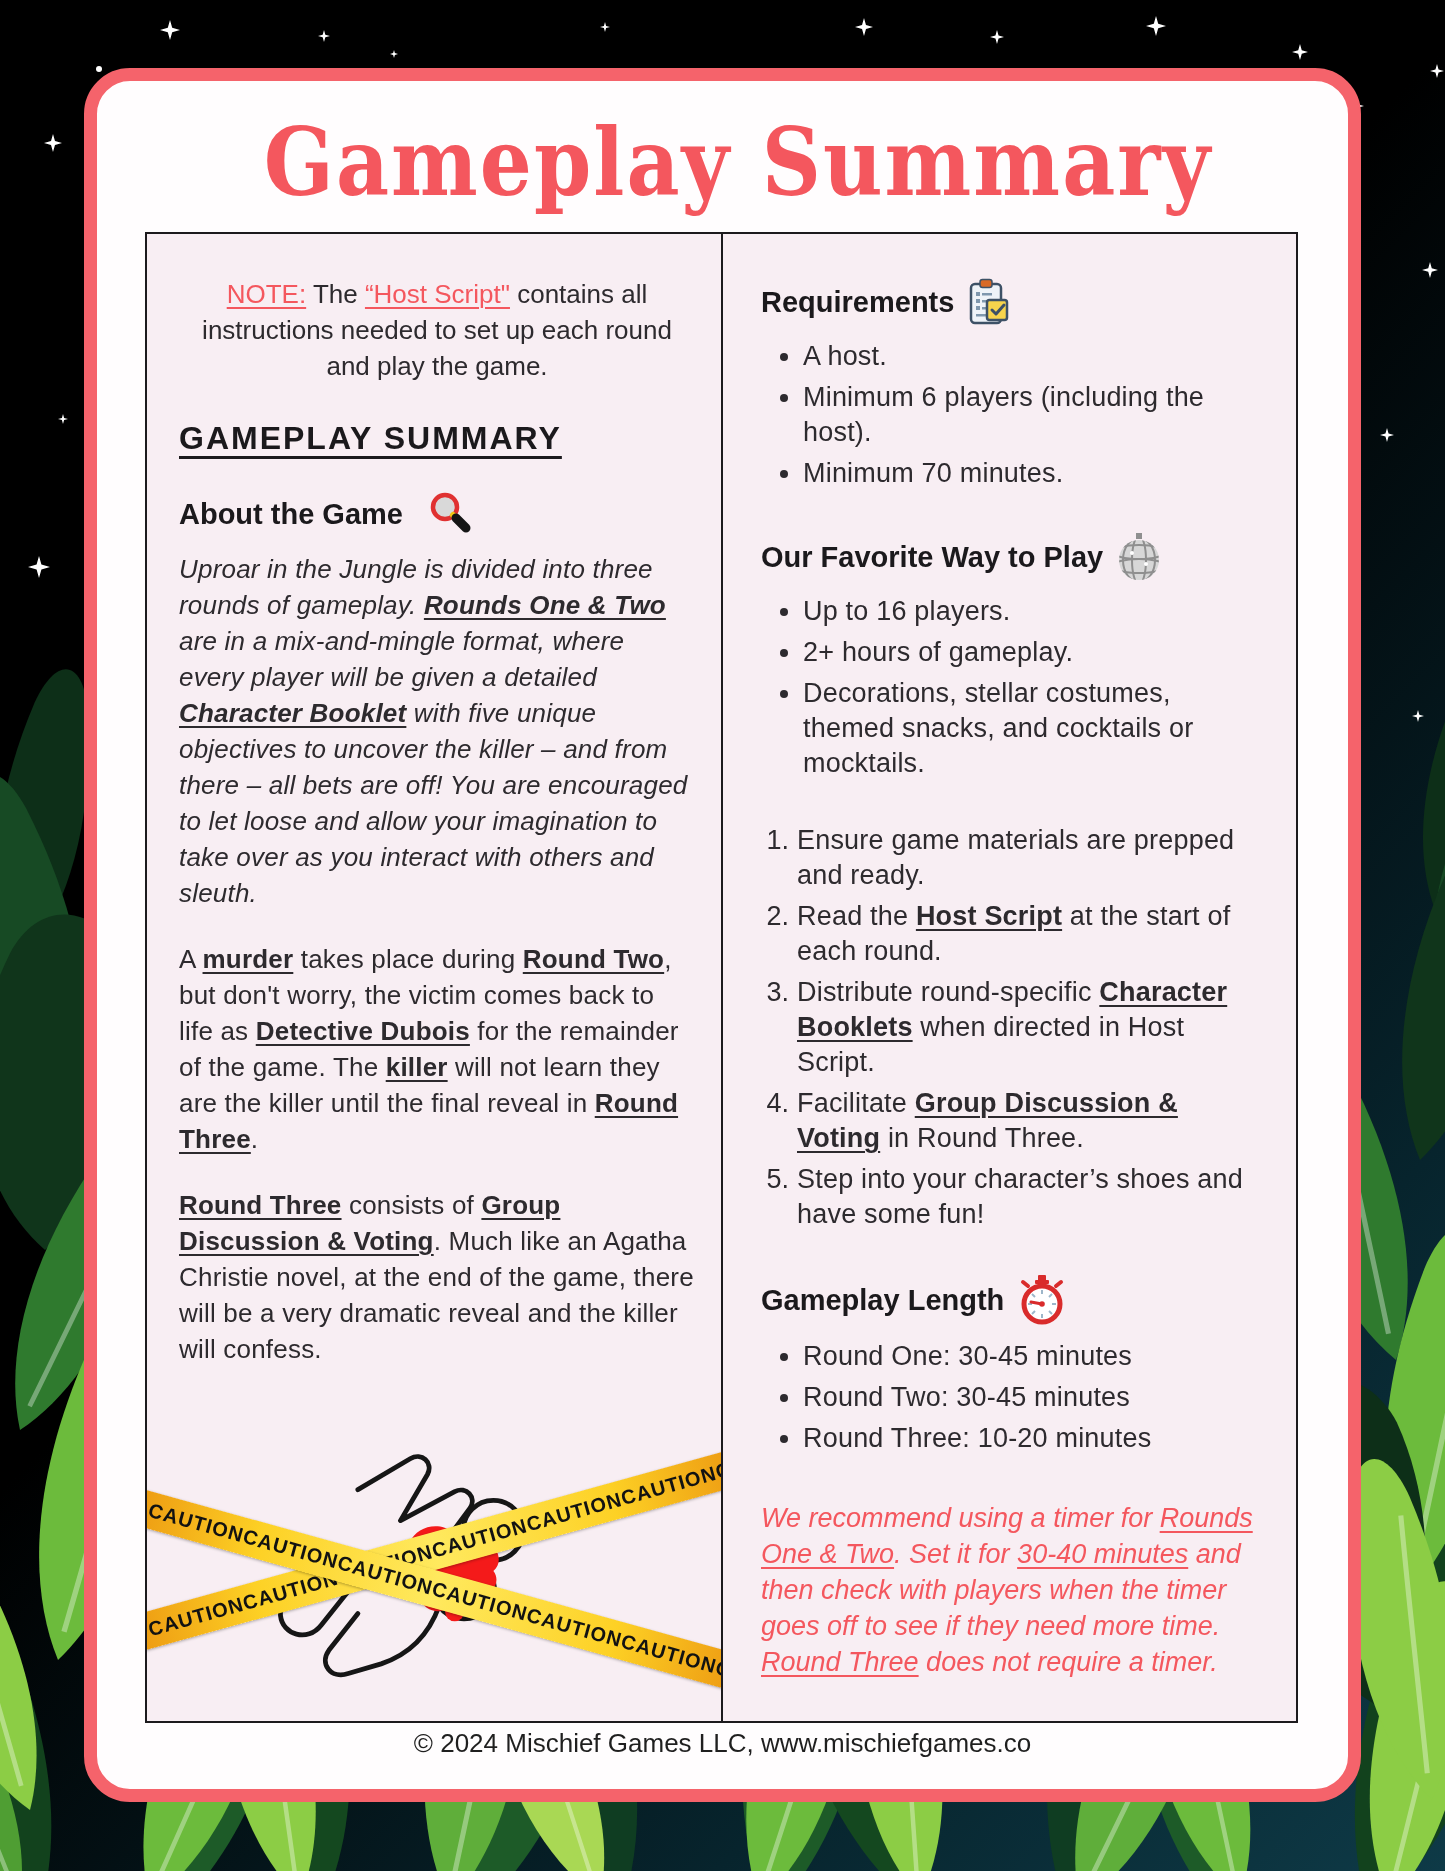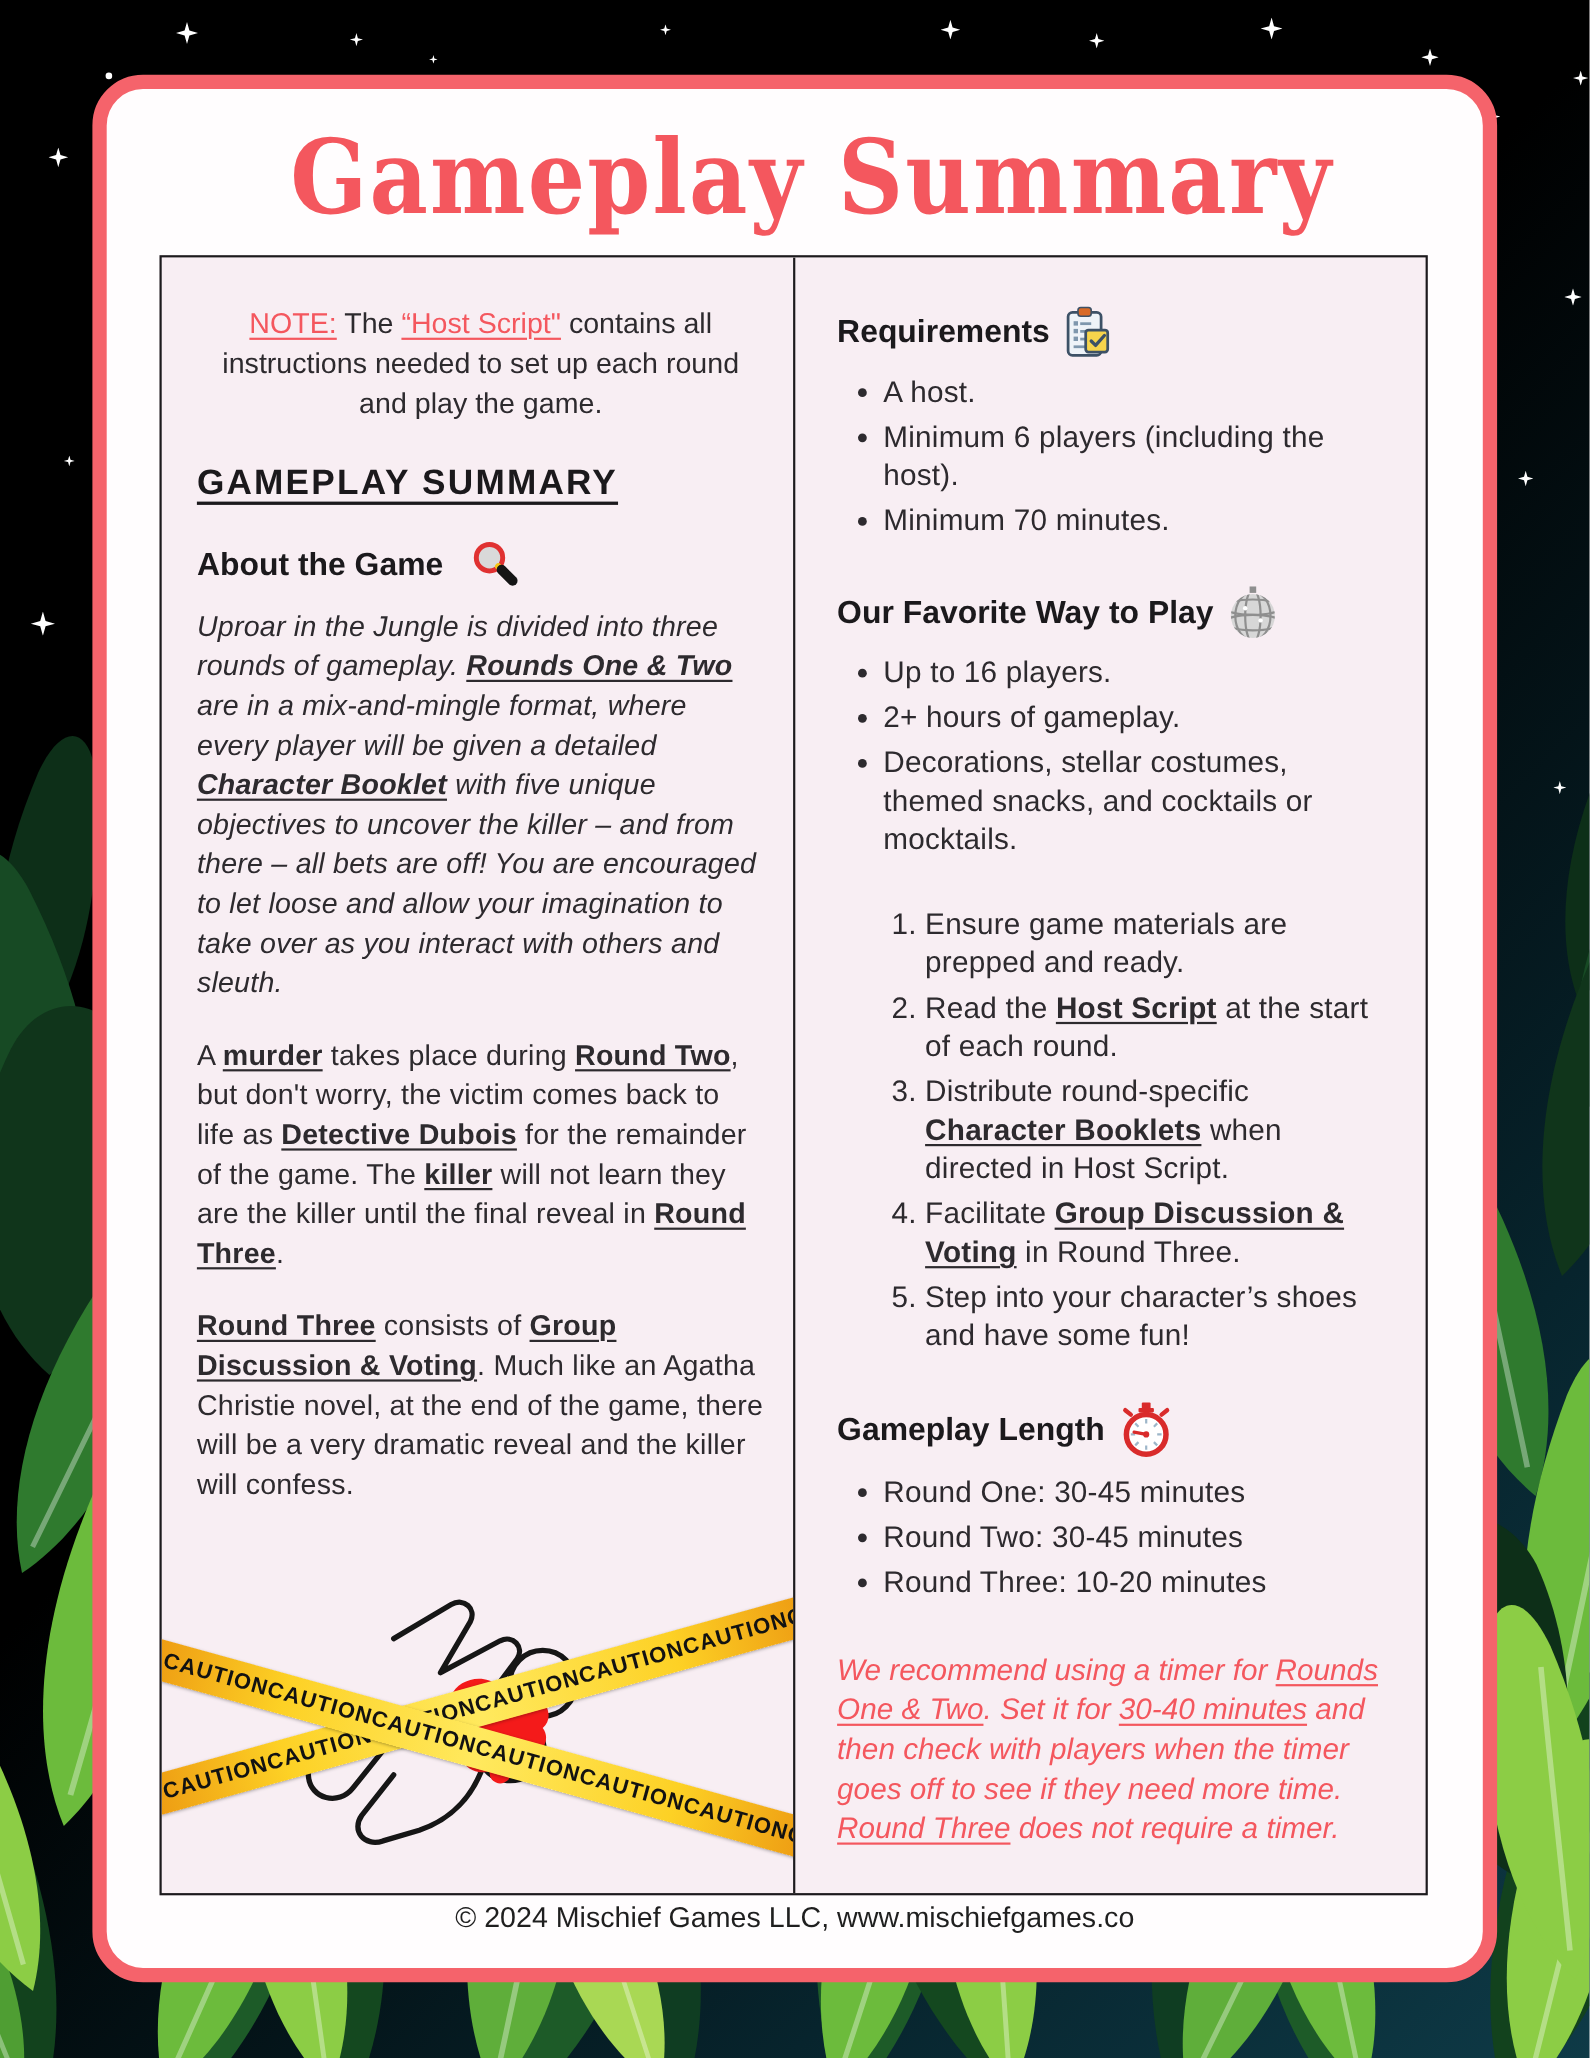--- a/index.html
+++ b/index.html
@@ -53,21 +53,21 @@
   }
   .tape span{font-weight:700;font-size:20px;letter-spacing:1px;color:#121212;white-space:nowrap;}
   .tape-a{top:122px;transform:rotate(15.5deg);}
   .tape-b{top:83px;transform:rotate(-15.5deg);}
   .sec{margin-top:42px;}
   .sec.first{margin-top:0;}
   .rh{display:flex;align-items:center;gap:14px;font-size:29px;font-weight:700;color:var(--head);margin:0;}
   ul.bl{margin:13px 0 0;padding-left:42px;width:448px;font-size:27px;line-height:35px;letter-spacing:.2px;}
   ul.bl li{margin-bottom:6px;}
   ol.nl{margin:15px 0 0;padding-left:36px;width:455px;font-size:27px;line-height:35px;letter-spacing:.2px;}
-  ol.nl li{margin-bottom:6px;margin-left:44px;}
+  ol.nl li{margin-bottom:6px;}
   .timer-note{margin:44px 0 0;max-width:505px;font-size:27px;line-height:36px;font-style:italic;color:var(--accent);}
   .footer{position:absolute;left:0;right:0;bottom:30px;text-align:center;font-size:26px;color:#1f1f1f;}
   .icon{flex:0 0 auto;}
 </style>
 </head>
 <body>
 
 <div class="starfield">
     <div class="star" style="left: 160px; top: 20px; width: 20px; height: 20px;"></div>
     <div class="star" style="left: 318px; top: 30px; width: 12px; height: 12px;"></div>

